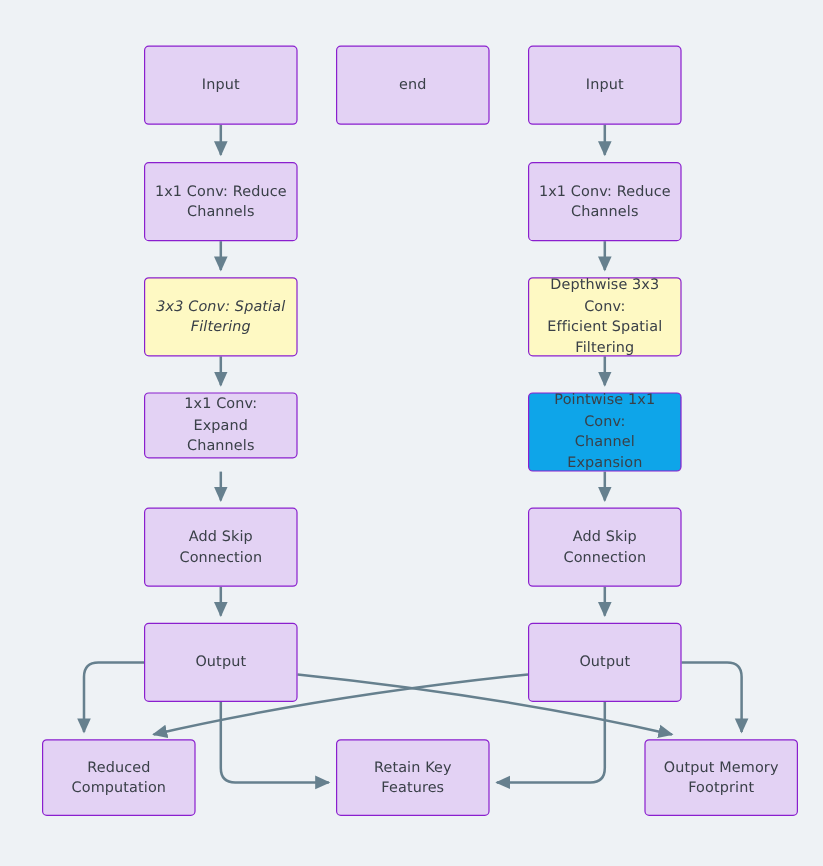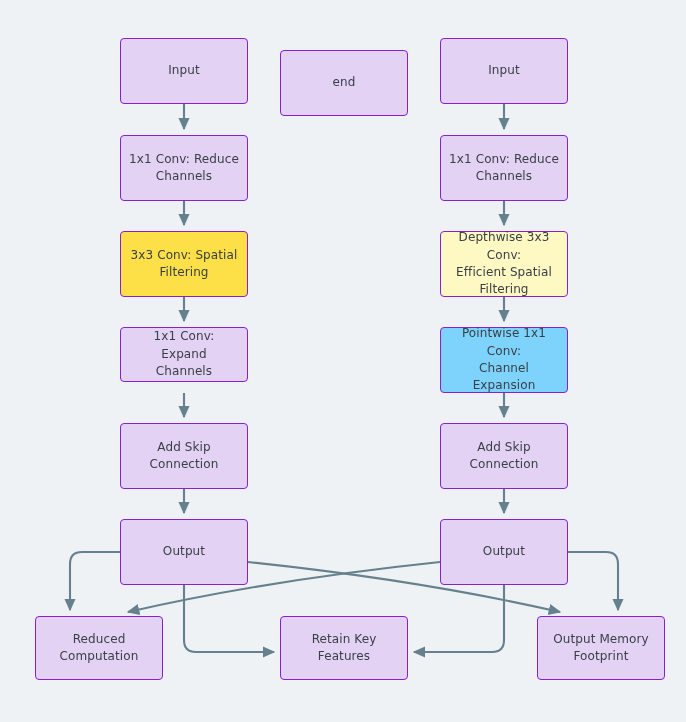--- a/index.html
+++ b/index.html
@@ -78,34 +78,34 @@
         <path d="M184,585 L184,640 Q184,652 196,652 L274,652" fill="none" stroke="#66808e" stroke-width="2.1" stroke-linecap="butt" marker-end="url(#arrowhead)"></path>
         <path d="M248,562 Q420,580 560,612" fill="none" stroke="#66808e" stroke-width="2.1" stroke-linecap="butt" marker-end="url(#arrowhead)"></path>
         <path d="M568,552 L606,552 Q618,552 618,564 L618,610" fill="none" stroke="#66808e" stroke-width="2.1" stroke-linecap="butt" marker-end="url(#arrowhead)"></path>
         <path d="M504,585 L504,640 Q504,652 492,652 L414,652" fill="none" stroke="#66808e" stroke-width="2.1" stroke-linecap="butt" marker-end="url(#arrowhead)"></path>
         <path d="M440,562 Q268,580 128,612" fill="none" stroke="#66808e" stroke-width="2.1" stroke-linecap="butt" marker-end="url(#arrowhead)"></path>
       </g>
   </svg>
 
   <div id="nodes-group">
       <div class="node" style="left: 120px; top: 38px; width: 128px; height: 66px; background: rgb(227, 210, 244); border-color: rgb(138, 31, 206); color: rgb(58, 64, 72);"><span class="node-label">Input</span></div>
-      <div class="node" style="left: 280px; top: 38px; width: 128px; height: 66px; background: rgb(227, 210, 244); border-color: rgb(138, 31, 206); color: rgb(58, 64, 72); margin-top: 12px;"><span class="node-label">end</span></div>
+      <div class="node" style="left: 280px; top: 38px; width: 128px; height: 66px; background: rgb(227, 210, 244); border-color: rgb(138, 31, 206); color: rgb(58, 64, 72);"><span class="node-label">end</span></div>
       <div class="node" style="left: 440px; top: 38px; width: 128px; height: 66px; background: rgb(227, 210, 244); border-color: rgb(138, 31, 206); color: rgb(58, 64, 72);"><span class="node-label">Input</span></div>
       <div class="node" style="left: 120px; top: 135px; width: 128px; height: 66px; background: rgb(227, 210, 244); border-color: rgb(138, 31, 206); color: rgb(58, 64, 72);"><span class="node-label">1x1 Conv: Reduce
 Channels</span></div>
       <div class="node" style="left: 440px; top: 135px; width: 128px; height: 66px; background: rgb(227, 210, 244); border-color: rgb(138, 31, 206); color: rgb(58, 64, 72);"><span class="node-label">1x1 Conv: Reduce
 Channels</span></div>
-      <div class="node" style="left: 120px; top: 231px; width: 128px; height: 66px; background: #fde047; border-color: rgb(138, 31, 206); color: rgb(58, 64, 72);"><span class="node-label">3x3 Conv: Spatial
+      <div class="node" style="left: 120px; top: 231px; width: 128px; height: 66px; background: #fef9c3; border-color: rgb(138, 31, 206); color: rgb(58, 64, 72); font-style: italic;"><span class="node-label">3x3 Conv: Spatial
 Filtering</span></div>
       <div class="node" style="left: 440px; top: 231px; width: 128px; height: 66px; background: #fef9c3; border-color: rgb(138, 31, 206); color: rgb(58, 64, 72);"><span class="node-label">Depthwise 3x3 Conv:
 Efficient Spatial
 Filtering</span></div>
       <div class="node" style="left: 120px; top: 327px; width: 128px; height: 55px; background: rgb(227, 210, 244); border-color: rgb(138, 31, 206); color: rgb(58, 64, 72);"><span class="node-label">1x1 Conv: Expand
 Channels</span></div>
-      <div class="node" style="left: 440px; top: 327px; width: 128px; height: 66px; background: #7dd3fc; border-color: rgb(138, 31, 206); color: rgb(58, 64, 72); justify-content: center;"><span class="node-label">Pointwise 1x1 Conv:
+      <div class="node" style="left: 440px; top: 327px; width: 128px; height: 66px; background: #0ea5e9; border-color: rgb(138, 31, 206); color: rgb(58, 64, 72); justify-content: center;"><span class="node-label">Pointwise 1x1 Conv:
 Channel Expansion</span></div>
       <div class="node" style="left: 120px; top: 423px; width: 128px; height: 66px; background: rgb(227, 210, 244); border-color: rgb(138, 31, 206); color: rgb(58, 64, 72);"><span class="node-label">Add Skip Connection</span></div>
       <div class="node" style="left: 440px; top: 423px; width: 128px; height: 66px; background: rgb(227, 210, 244); border-color: rgb(138, 31, 206); color: rgb(58, 64, 72);"><span class="node-label">Add Skip Connection</span></div>
       <div class="node" style="left: 120px; top: 519px; width: 128px; height: 66px; background: rgb(227, 210, 244); border-color: rgb(138, 31, 206); color: rgb(58, 64, 72);"><span class="node-label">Output</span></div>
       <div class="node" style="left: 440px; top: 519px; width: 128px; height: 66px; background: rgb(227, 210, 244); border-color: rgb(138, 31, 206); color: rgb(58, 64, 72);"><span class="node-label">Output</span></div>
       <div class="node" style="left: 35px; top: 616px; width: 128px; height: 64px; background: rgb(227, 210, 244); border-color: rgb(138, 31, 206); color: rgb(58, 64, 72);"><span class="node-label">Reduced
 Computation</span></div>
       <div class="node" style="left: 280px; top: 616px; width: 128px; height: 64px; background: rgb(227, 210, 244); border-color: rgb(138, 31, 206); color: rgb(58, 64, 72);"><span class="node-label">Retain Key Features</span></div>
       <div class="node" style="left: 537px; top: 616px; width: 128px; height: 64px; background: rgb(227, 210, 244); border-color: rgb(138, 31, 206); color: rgb(58, 64, 72);"><span class="node-label">Output Memory
 Footprint</span></div>

